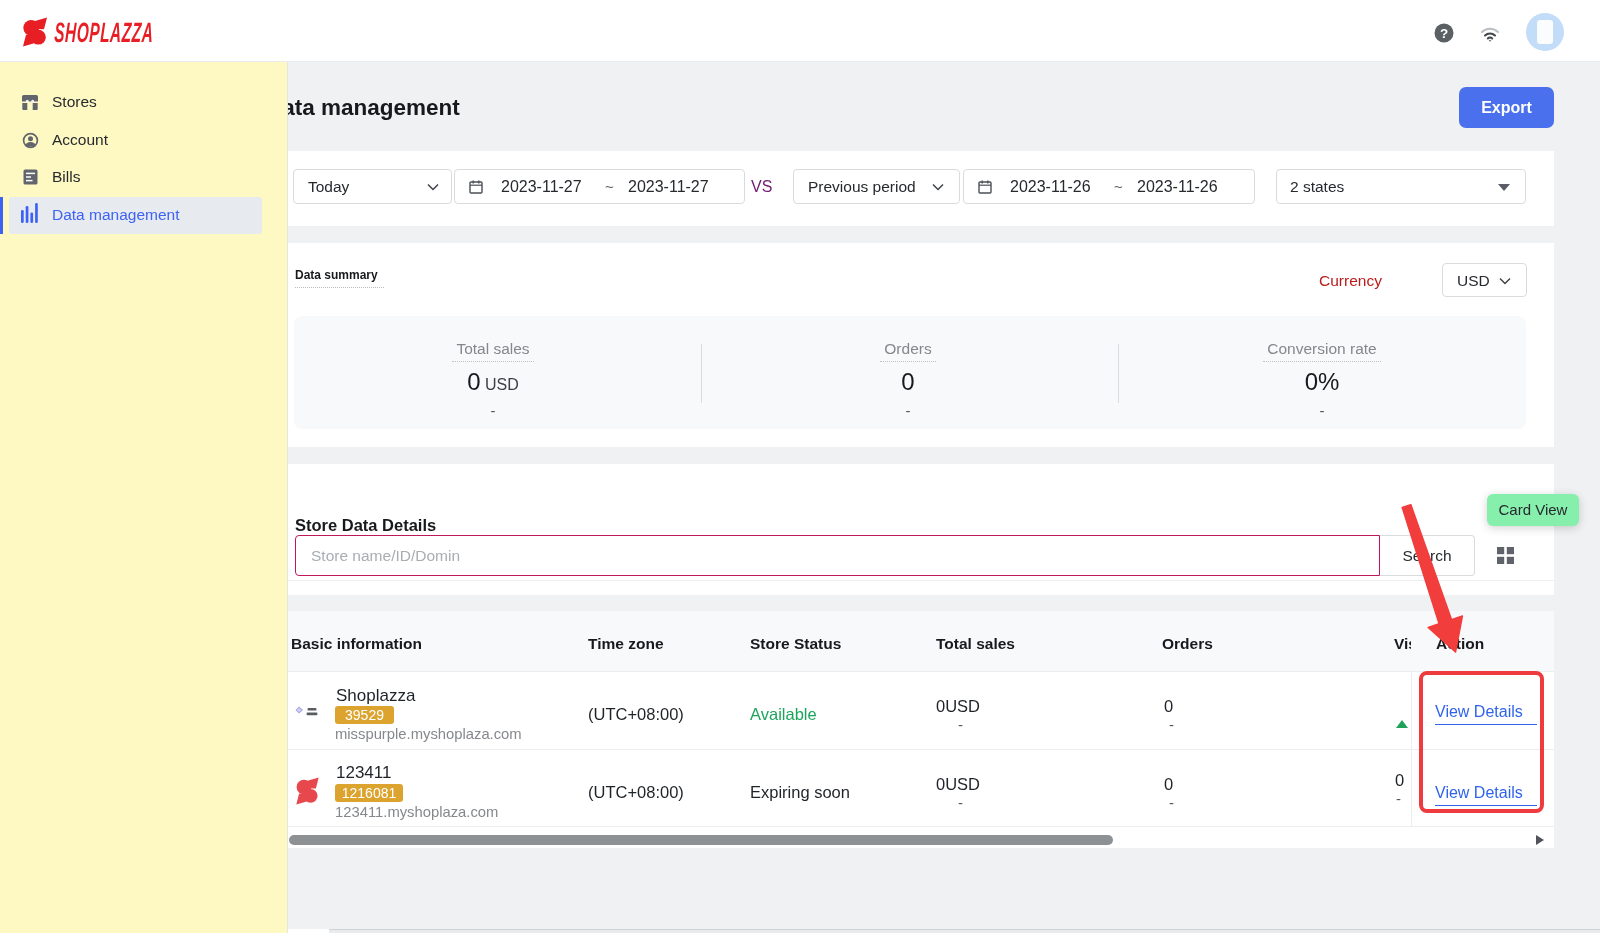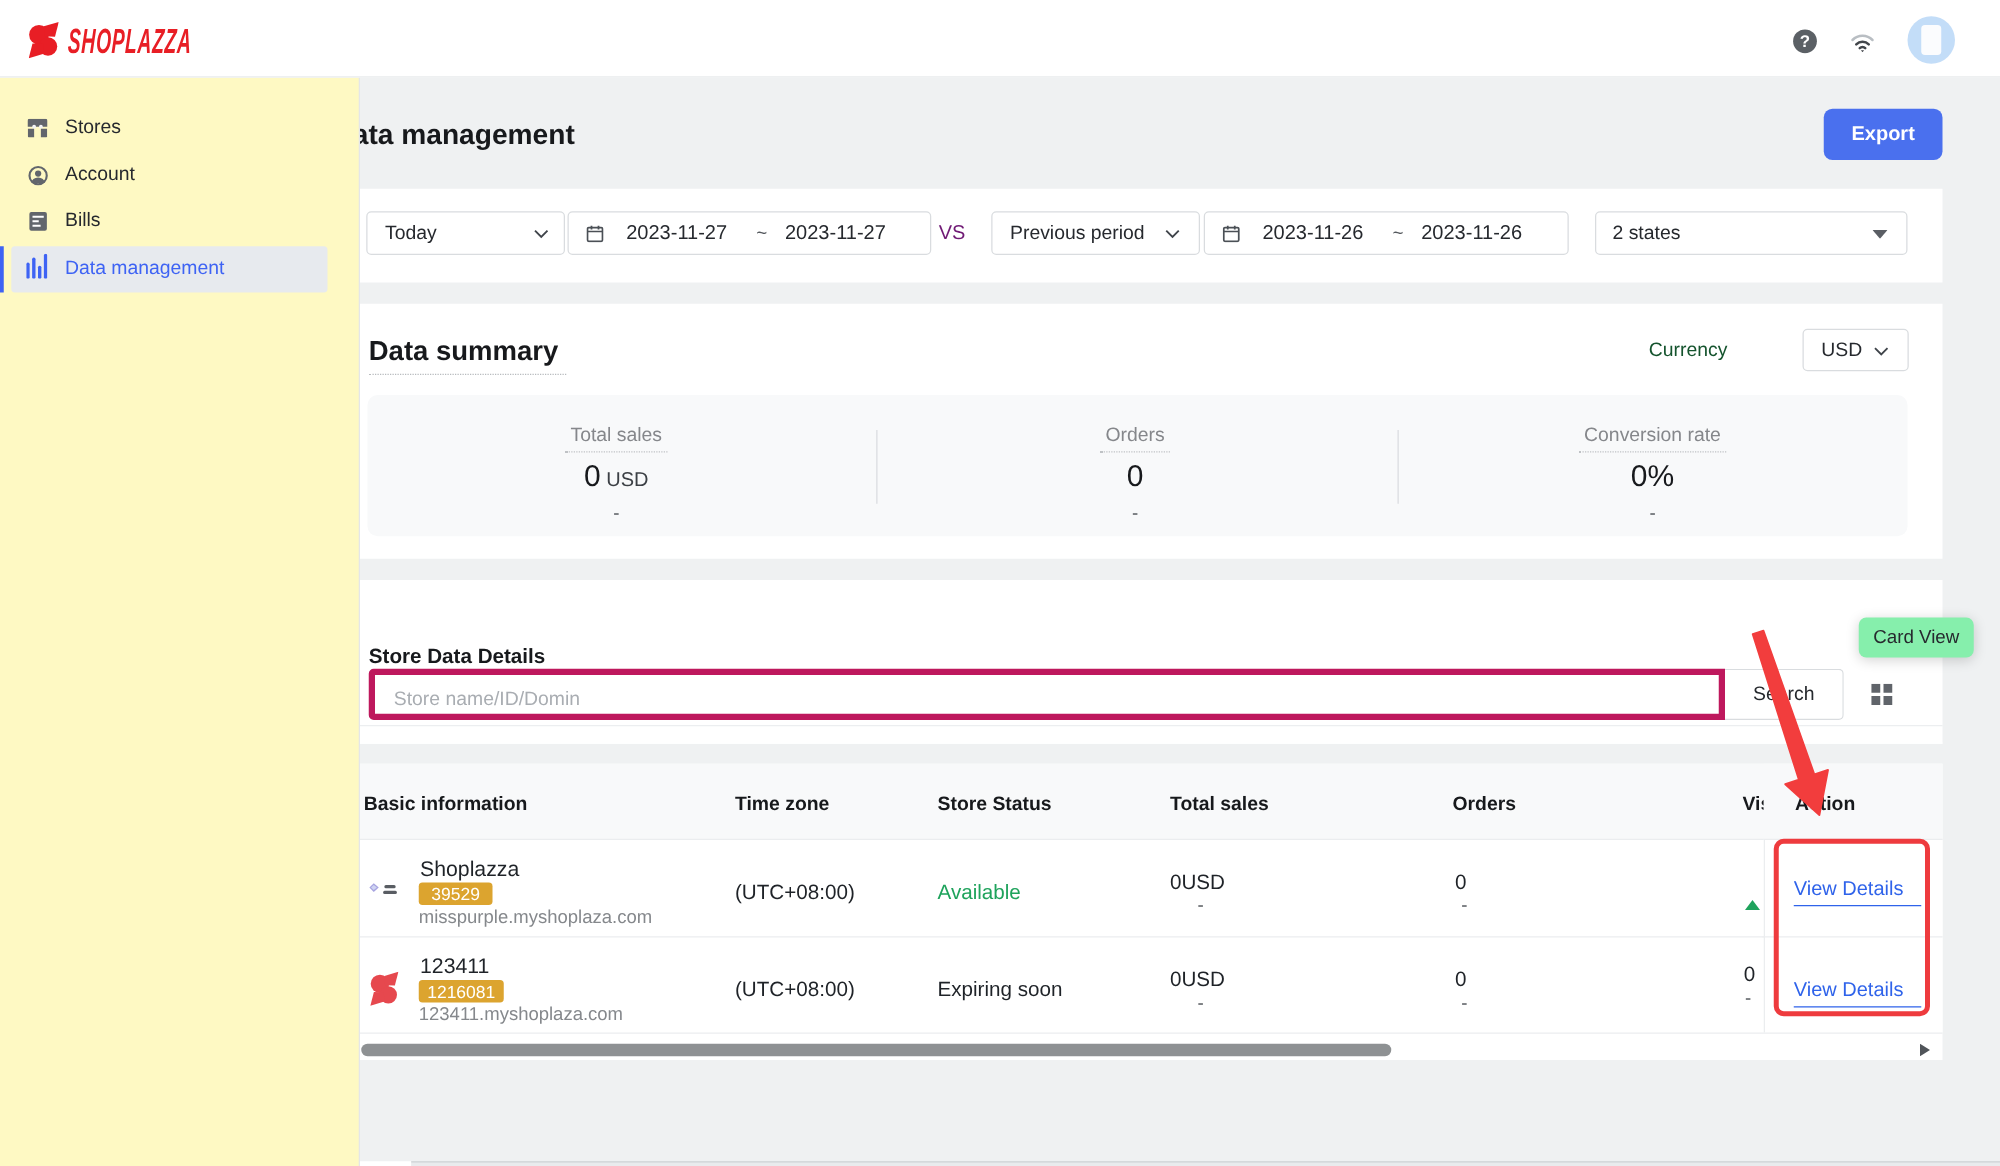--- a/index.html
+++ b/index.html
@@ -55,22 +55,22 @@
     <span class="abs" style="left:173px; top:8px; font-size:16px; color:#26292e;">2023-11-26</span>
   </div>
   <div class="box" style="left:1276px; top:169px; width:250px; height:35px;">
     <span class="abs" style="left:13px; top:8px; font-size:15.5px; color:#26292e;">2 states</span>
     <svg class="abs" style="left:221px; top:14px;" width="12" height="7" viewBox="0 0 12 7">
         <path d="M0 0 L12 0 L6 7 Z" fill="#5a5e64"></path>
       </svg>
   </div>
 
   <div class="card" style="left:276px; top:243px; width:1278px; height:204px;"></div>
-  <div class="abs" style="left:295px; top:268px; font-size:22px; font-weight:bold; color:#17191c; border-bottom:1.5px dotted #b8bbbe; padding:0 6px 5px 0;">Data summary</div>
-  <div class="abs" style="left:1319px; top:272px; font-size:15.5px; color:#14532d;text-align:right;">Currency</div>
+  <div class="abs" style="left:295px; top:268px; font-size:12px; font-weight:bold; color:#17191c; border-bottom:1.5px dotted #b8bbbe; padding:0 6px 5px 0;">Data summary</div>
+  <div class="abs" style="left:1319px; top:272px; font-size:15.5px; color:#b91c1c;text-align:right;">Currency</div>
   <div class="box" style="left:1442px; top:263px; width:85px; height:34px;">
     <span class="abs" style="left:14px; top:8px; font-size:15.5px; color:#26292e;">USD</span>
     <svg class="abs" style="left:56px; top:13px;" width="12" height="8" viewBox="0 0 12 8">
         <path d="M1 1.5 L6 6.5 L11 1.5" fill="none" stroke="#3f444a" stroke-width="1.5"></path>
       </svg>
   </div>
   <div class="abs" style="left:294px; top:316px; width:1232px; height:113px; background:#f8f9fa; border-radius:8px;"></div>
   <div class="abs" style="left:701px; top:344px; width:1px; height:59px; background:#d9dcdf;"></div>
   <div class="abs" style="left:1118px; top:344px; width:1px; height:59px; background:#d9dcdf;"></div>
 
@@ -88,21 +88,21 @@
 
   <div class="abs" style="left:1222px; top:340px; width:200px; text-align:center;">
     <span style="font-size:15.5px; color:#85878b; border-bottom:1.5px dotted #bfc2c5; padding:0 4px 4px;">Conversion rate</span>
   </div>
   <div class="abs" style="left:1222px; top:368px; width:200px; text-align:center; color:#17191c; font-size:24px;">0%</div>
   <div class="abs" style="left:1222px; top:402px; width:200px; text-align:center; font-size:15px; color:#55595e;">-</div>
 
   <div class="card" style="left:276px; top:464px; width:1278px; height:131px; border-bottom:1px solid #fff;"></div>
   <div class="abs" style="left:295px; top:516px; font-size:16.5px; font-weight:bold; color:#17191c;">Store Data Details</div>
   <div class="abs" style="left:276px; top:580px; width:1278px; height:1px; background:#eceef0;"></div>
-  <div class="abs" style="left:295px; top:535px; width:1085px; height:41px; background:#fff; border:5px solid #be185d; border-radius:4px 0 0 4px;">
+  <div class="abs" style="left:295px; top:535px; width:1085px; height:41px; background:#fff; border:1px solid #be185d; border-radius:4px 0 0 4px;">
     <span class="abs" style="left:15px; top:11px; font-size:15.5px; color:#a9adb2;">Store name/ID/Domin</span>
   </div>
   <div class="abs" style="left:1380px; top:535px; width:95px; height:41px; background:#fff; border:1px solid #d9dcdf; border-left:none; border-radius:0 4px 4px 0; text-align:center; line-height:39px; font-size:15.5px; color:#26292e;">Search</div>
   <svg class="abs" style="left:1497px; top:547px;" width="17" height="17" viewBox="0 0 17 17">
     <rect x="0" y="0" width="7.2" height="7.2" fill="#60646a"></rect>
       <rect x="9.8" y="0" width="7.2" height="7.2" fill="#60646a"></rect>
     <rect x="0" y="9.8" width="7.2" height="7.2" fill="#60646a"></rect>
       <rect x="9.8" y="9.8" width="7.2" height="7.2" fill="#60646a"></rect>
   </svg>
 

